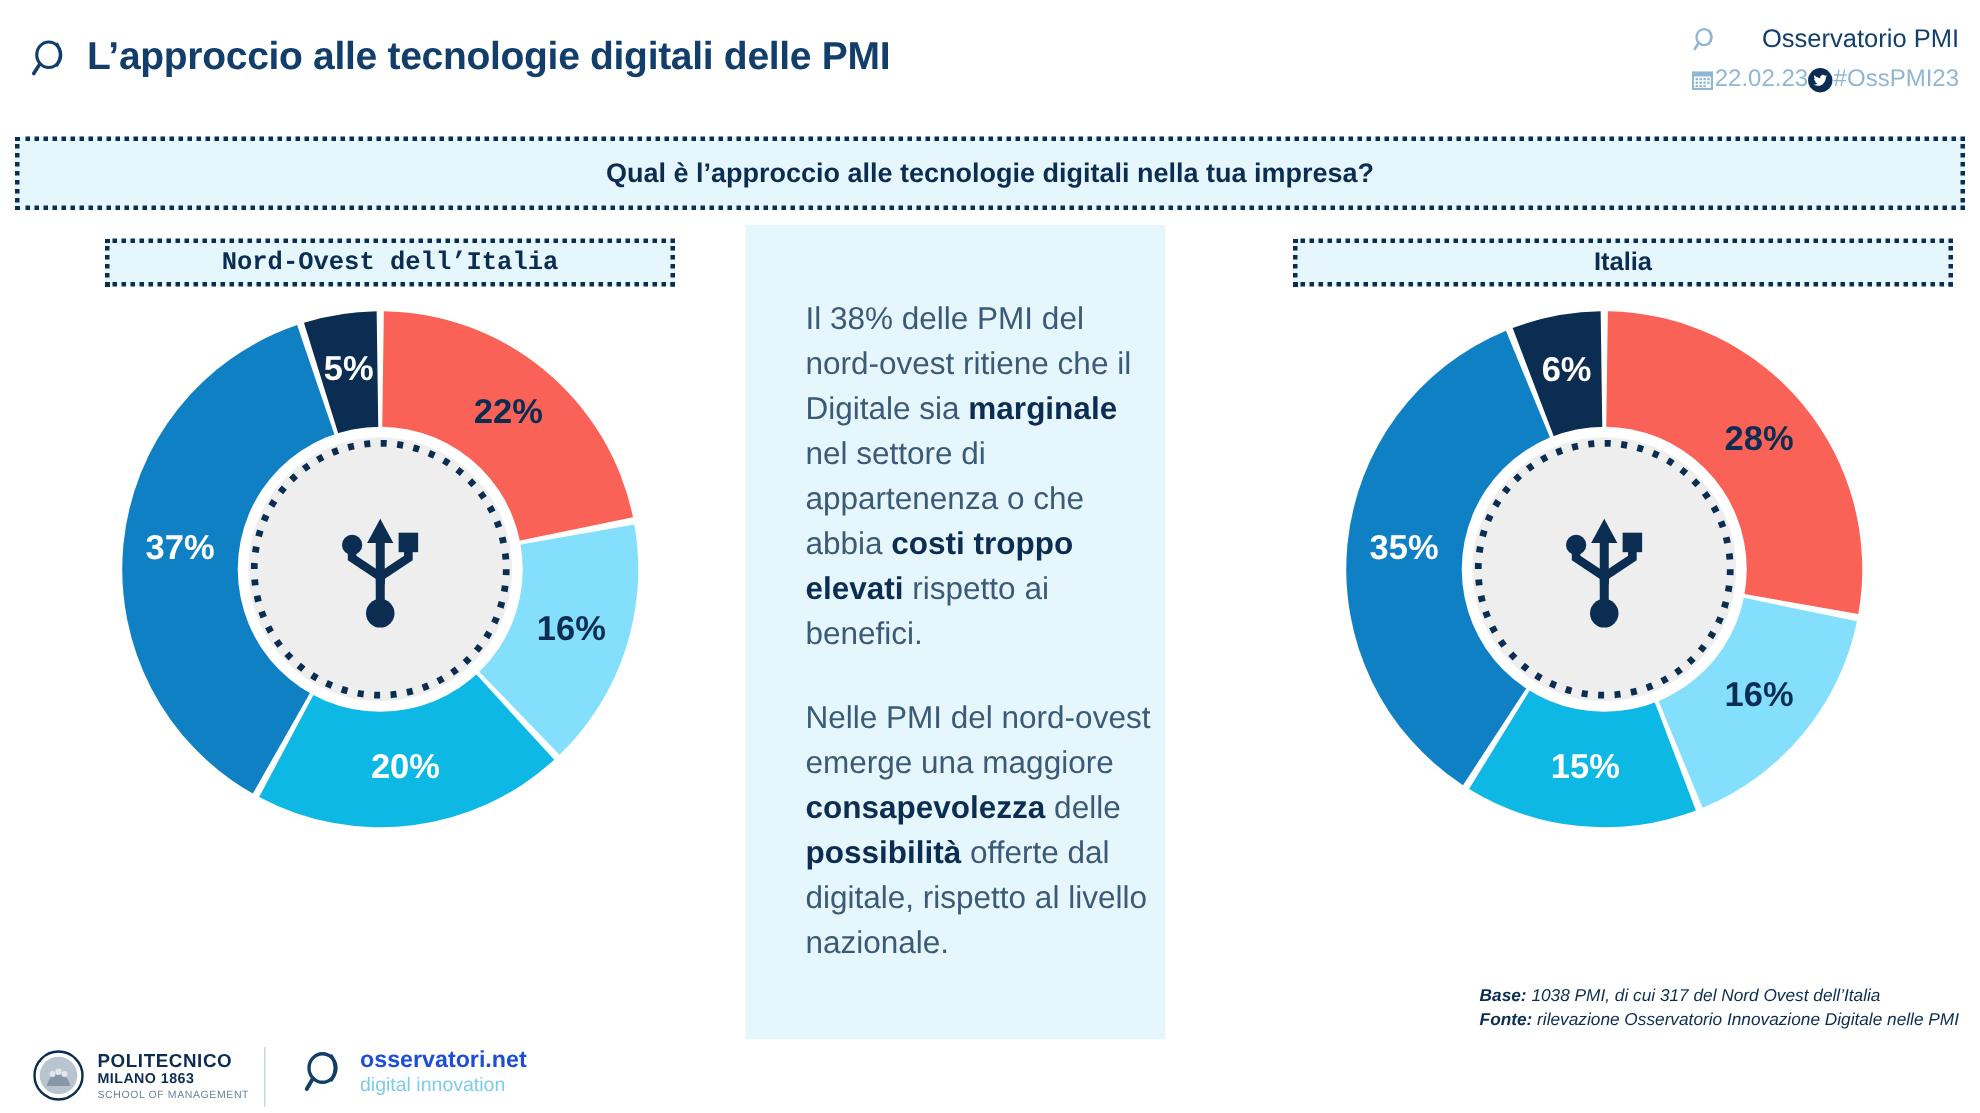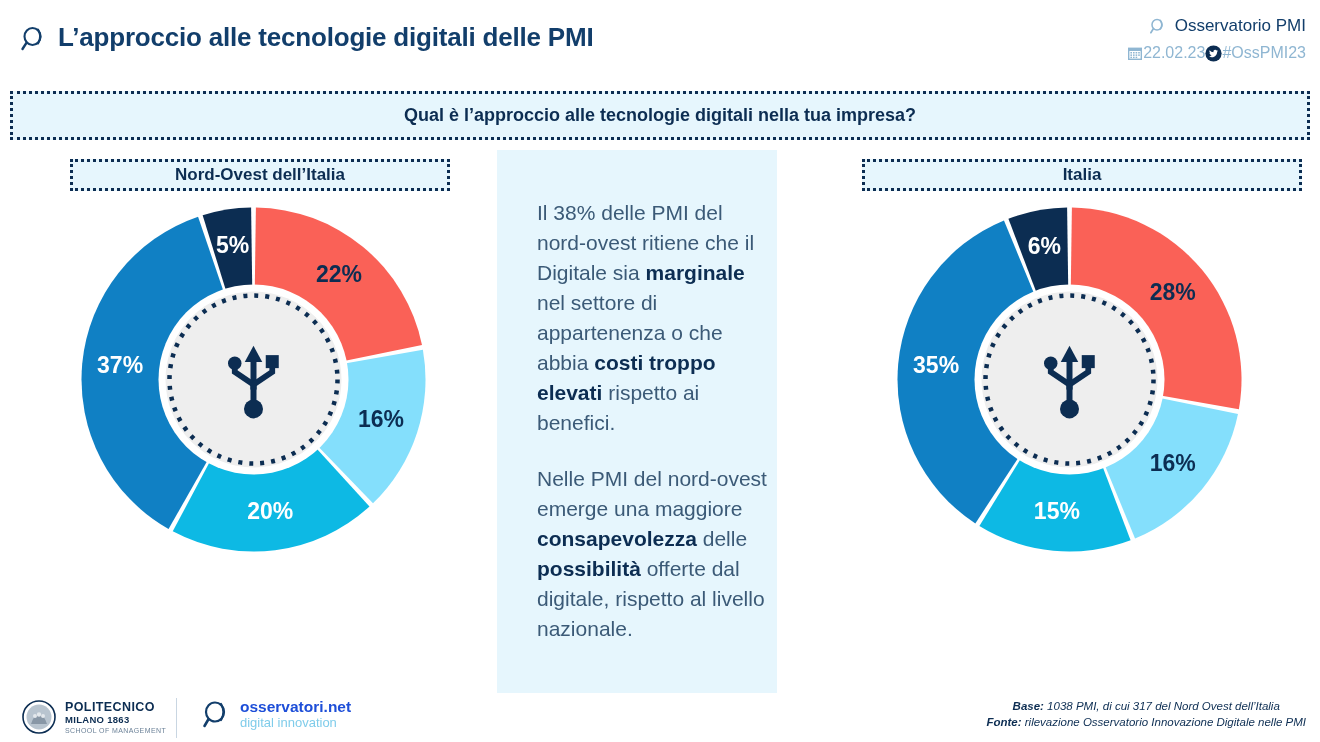--- a/index.html
+++ b/index.html
@@ -14,21 +14,21 @@
   
   .header { position: absolute; left: 0; top: 0; width: 1320px; height: 78px; }
   .hdr-logo-icon { position: absolute; left: 18px; top: 24px; width: 30px; height: 30px; }
   .hdr-title {
     position: absolute; left: 58px; top: 22px;
     font-size: 26px; font-weight: bold; color: #123E6B; letter-spacing: -0.2px;
     white-space: nowrap;
     text-align: center;
   }
   .hdr-right { position: absolute; right: 14px; top: 14px; text-align: right; }
-  .hdr-brand-row { display: flex; align-items: center; justify-content: flex-end; gap: 8px; height: 24px; }
+  .hdr-brand-row { display: flex; align-items: center; justify-content: space-between; gap: 8px; height: 24px; }
   .hdr-brand-text { font-size: 17px; color: #123E6B; }
   .hdr-meta-row { display: flex; align-items: center; justify-content: flex-end; gap: 0; height: 24px; margin-top: 3px; }
   .hdr-date { font-size: 16px; color: #8FB6D2; }
   .hdr-tag { font-size: 16px; color: #8FB6D2; }
   .cal-icon { display: inline-block; width: 16px; height: 16px; }
   .tw-icon { display: inline-block; width: 17px; height: 17px; }
   .mini-logo { display:inline-block; width: 19px; height: 19px; }
 
   
   .question-banner {
@@ -54,21 +54,21 @@
   
   .chart-block { position: absolute; top: 150px; width: 480px; height: 545px; }
   .chart-left  { left: 8px; }
   .chart-right { left: 832px; }
 
   .chart-title-box {
     position: absolute; top: 9px; height: 32px;
     background: #E6F6FD; border: 3px dotted #0C2D52;
     display: flex; align-items: center; justify-content: center;
   }
-  .chart-left  .chart-title-box { left: 62px;  width: 380px; }
+  .chart-left  .chart-title-box { left: 62px;  width: 380px; font-family: Liberation Mono, monospace; }
   .chart-right .chart-title-box { left: 30px;  width: 440px; }
   .chart-title { font-size: 17px; font-weight: bold; color: #0C2D52; }
 
   .donut-wrap { position: absolute; top: 52px; width: 355px; height: 355px; }
   .chart-left  .donut-wrap { left: 68px; }
   .chart-right .donut-wrap { left: 60px; }
   .donut-wrap svg { display: block; }
 
   .slice-label {
     font-family: "Liberation Sans", sans-serif;
@@ -96,21 +96,21 @@
   .oss-logo { position: absolute; left: 200px; top: 698px; display: flex; align-items: center; gap: 8px; }
   .oss-icon { width: 32px; height: 32px; }
   .oss-t1 { font-size: 15.5px; font-weight: bold; color: #123E6B; line-height: 17px; }
   .oss-t1 span { color: #1d4ed8; font-weight: bold; }
   .oss-t2 { font-size: 13px; color: #7FCCEA; line-height: 15px; }
 
   .copyright {
     position: absolute; left: 356px; top: 724px;
     font-size: 9.5px; font-weight: bold; color: #0C2D52; letter-spacing: 0.25px;
   }
-  .source-block { position: absolute; right: 14px; top: 698px; text-align: center; }
+  .source-block { position: absolute; right: 14px; top: 656px; text-align: left; }
   .source-line { font-size: 11.5px; font-style: italic; color: #0C2D52; line-height: 16px; }
   .source-line b { font-weight: bold; font-style: italic; }
 </style>
 </head>
 <body>
 
 <div class="page">
 
   <div class="header">
     <span class="hdr-logo-icon">

